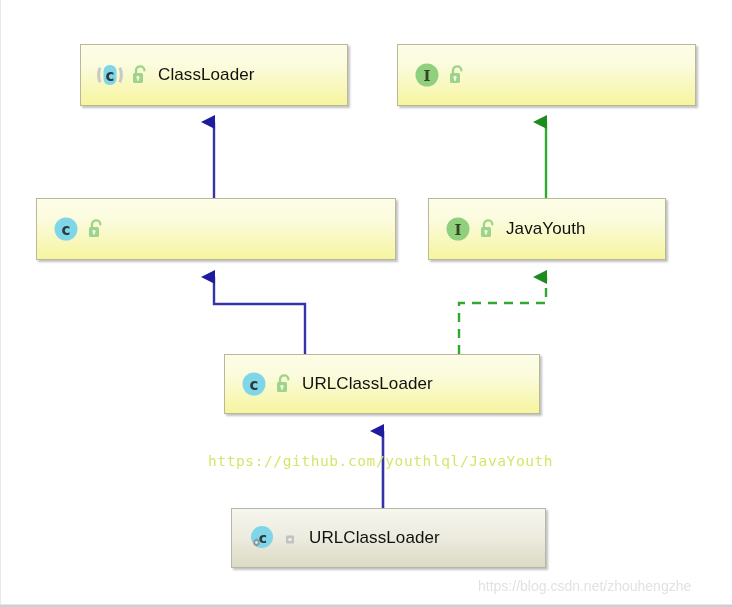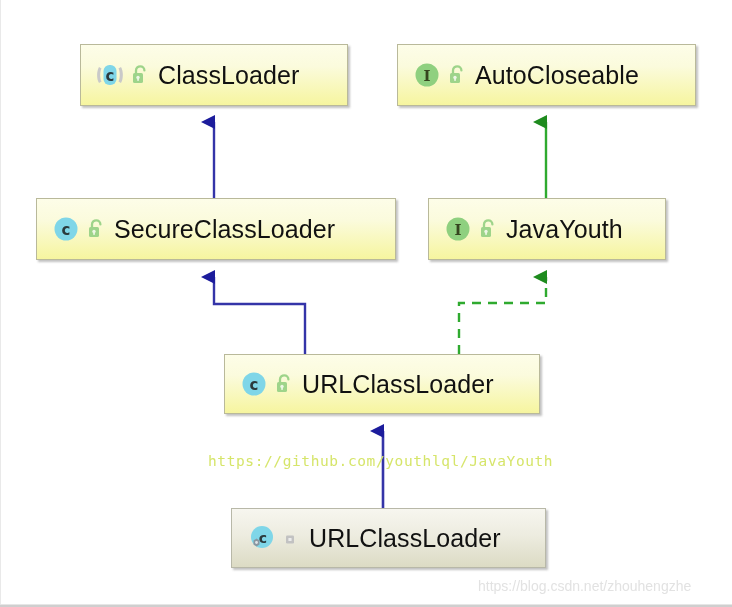--- a/index.html
+++ b/index.html
@@ -48,21 +48,21 @@
     background: linear-gradient(to bottom, #fdfde8 0%, #fbfbdd 35%, #f6f59f 100%);
     box-shadow: 2px 2px 2px rgba(120,120,120,0.45);
     padding-left: 14px;
     z-index: 5;
   }
   .node.muted {
     border: 1px solid #b8b8a8;
     background: linear-gradient(to bottom, #f7f6ef 0%, #edece0 45%, #dcdbc4 100%);
   }
   .node-label {
-    font-size: 25px;
+    font-size: 17px;
     color: #111111;
     white-space: nowrap;
     letter-spacing: 0.1px;
     margin-left: 9px;
   }
 
   
   .icon-wrap {
     display: flex;
     align-items: center;
@@ -170,39 +170,37 @@
       </svg>
     </span>
     <span class="icon-wrap">
       <svg class="icon-vis" viewBox="0 0 20 22">
         <path d="M7,9 L7,6.5 C7,4 9,2.3 11.3,2.3 C13.6,2.3 15.4,4 15.4,6.4" stroke="#9ed48a" stroke-width="2.3" fill="none" stroke-linecap="round"></path>
         <rect x="4" y="9" width="10" height="10" rx="1.6" fill="#9ed48a"></rect>
         <circle cx="9" cy="13.4" r="1.7" fill="#eef7e6"></circle>
         <rect x="8.2" y="13.4" width="1.7" height="3.4" fill="#eef7e6"></rect>
       </svg>
     </span>
-    <span class="node-label">AutoCloseable</span>
   </div>
 
   <div class="node" style="left:36px; top:198px; width:360px; height:62px;">
     <span class="icon-wrap">
       <svg class="icon-type" viewBox="0 0 30 30">
         <circle cx="15" cy="15" r="11.5" fill="#7fd6e8"></circle>
         <text x="15" y="21" font-family="DejaVu Sans, sans-serif" font-size="15" font-weight="bold" fill="#2b3a3d" text-anchor="middle">c</text>
       </svg>
     </span>
     <span class="icon-wrap">
       <svg class="icon-vis" viewBox="0 0 20 22">
         <path d="M7,9 L7,6.5 C7,4 9,2.3 11.3,2.3 C13.6,2.3 15.4,4 15.4,6.4" stroke="#9ed48a" stroke-width="2.3" fill="none" stroke-linecap="round"></path>
         <rect x="4" y="9" width="10" height="10" rx="1.6" fill="#9ed48a"></rect>
         <circle cx="9" cy="13.4" r="1.7" fill="#eef7e6"></circle>
         <rect x="8.2" y="13.4" width="1.7" height="3.4" fill="#eef7e6"></rect>
       </svg>
     </span>
-    <span class="node-label">SecureClassLoader</span>
   </div>
 
   <div class="node" style="left:428px; top:198px; width:238px; height:62px;">
     <span class="icon-wrap">
       <svg class="icon-type" viewBox="0 0 30 30">
         <circle cx="15" cy="15" r="11.5" fill="#8fd07f"></circle>
         <text x="15" y="21" font-family="DejaVu Serif, serif" font-size="15" font-weight="bold" fill="#36451f" text-anchor="middle">I</text>
       </svg>
     </span>
     <span class="icon-wrap">

